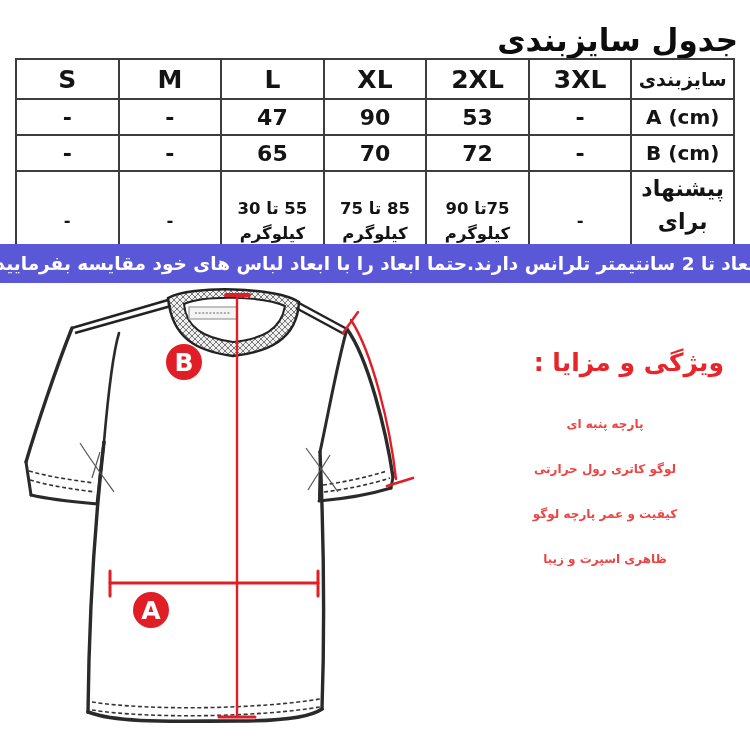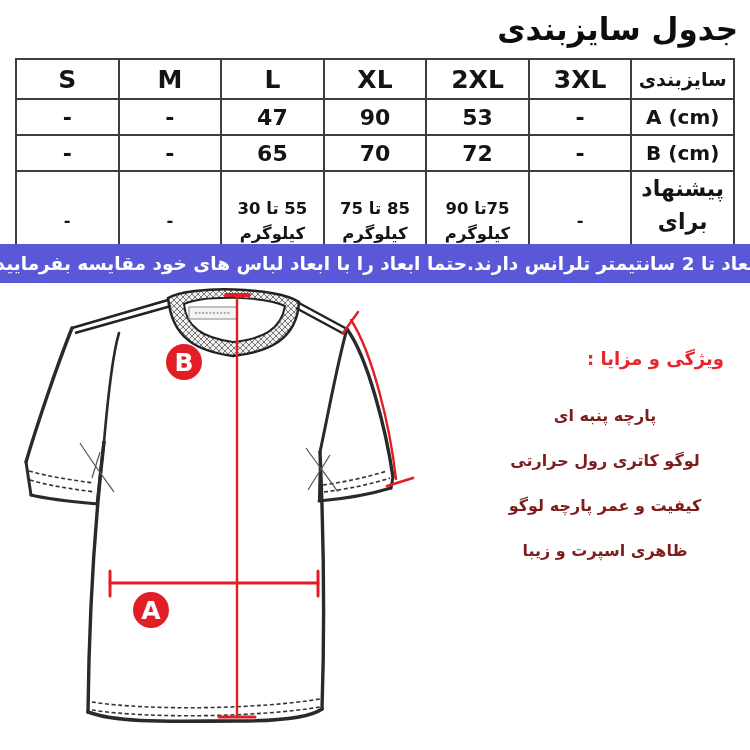--- a/index.html
+++ b/index.html
@@ -5,21 +5,21 @@
   html,body{margin:0;padding:0;}
   body{
     width:750px;height:750px;background:#ffffff;
     font-family:"DejaVu Sans", sans-serif;
     position:relative;overflow:hidden;color:#111;
   }
   .page{position:relative;width:750px;height:750px;}
 
   
   .page-title{
-    position:absolute;top:2px;right:12px;
+    position:absolute;top:13px;right:12px;
     font-size:31px;font-weight:bold;color:#0d0d0d;direction:rtl;
     line-height:54px;white-space:nowrap;
   }
 
   
   .size-table{
     position:absolute;top:58px;left:15px;width:720px;
     border-collapse:collapse;table-layout:fixed;
   }
   .size-table th,.size-table td{
@@ -40,27 +40,27 @@
   .notice{
     position:absolute;top:244px;left:0;width:750px;height:39px;
     background:#5b58d8;color:#ffffff;
     display:flex;align-items:center;justify-content:center;
     font-size:18.5px;font-weight:bold;direction:rtl;white-space:nowrap;
   }
 
   
   .features{position:absolute;top:348px;right:0;width:290px;direction:rtl;}
   .features-heading{
-    color:#e8252b;font-size:18px;font-weight:bold;
+    color:#e8252b;font-size:25px;font-weight:bold;
     text-align:right;padding-right:26px;margin:0 0 24px 0;white-space:nowrap;
   }
   .features-list{list-style:none;margin:0;padding:0;}
   .features-list li{
     height:45px;display:flex;align-items:center;justify-content:center;
-    font-size:16px;font-weight:bold;color:#7f1d1d;white-space:nowrap;
+    font-size:12px;font-weight:bold;color:#ef4444;white-space:nowrap;
   }
 
   
   .shirt-wrap{position:absolute;left:0;top:283px;width:470px;height:467px;}
   svg{display:block;}
 </style>
 </head>
 <body>
 
 <div class="page">

